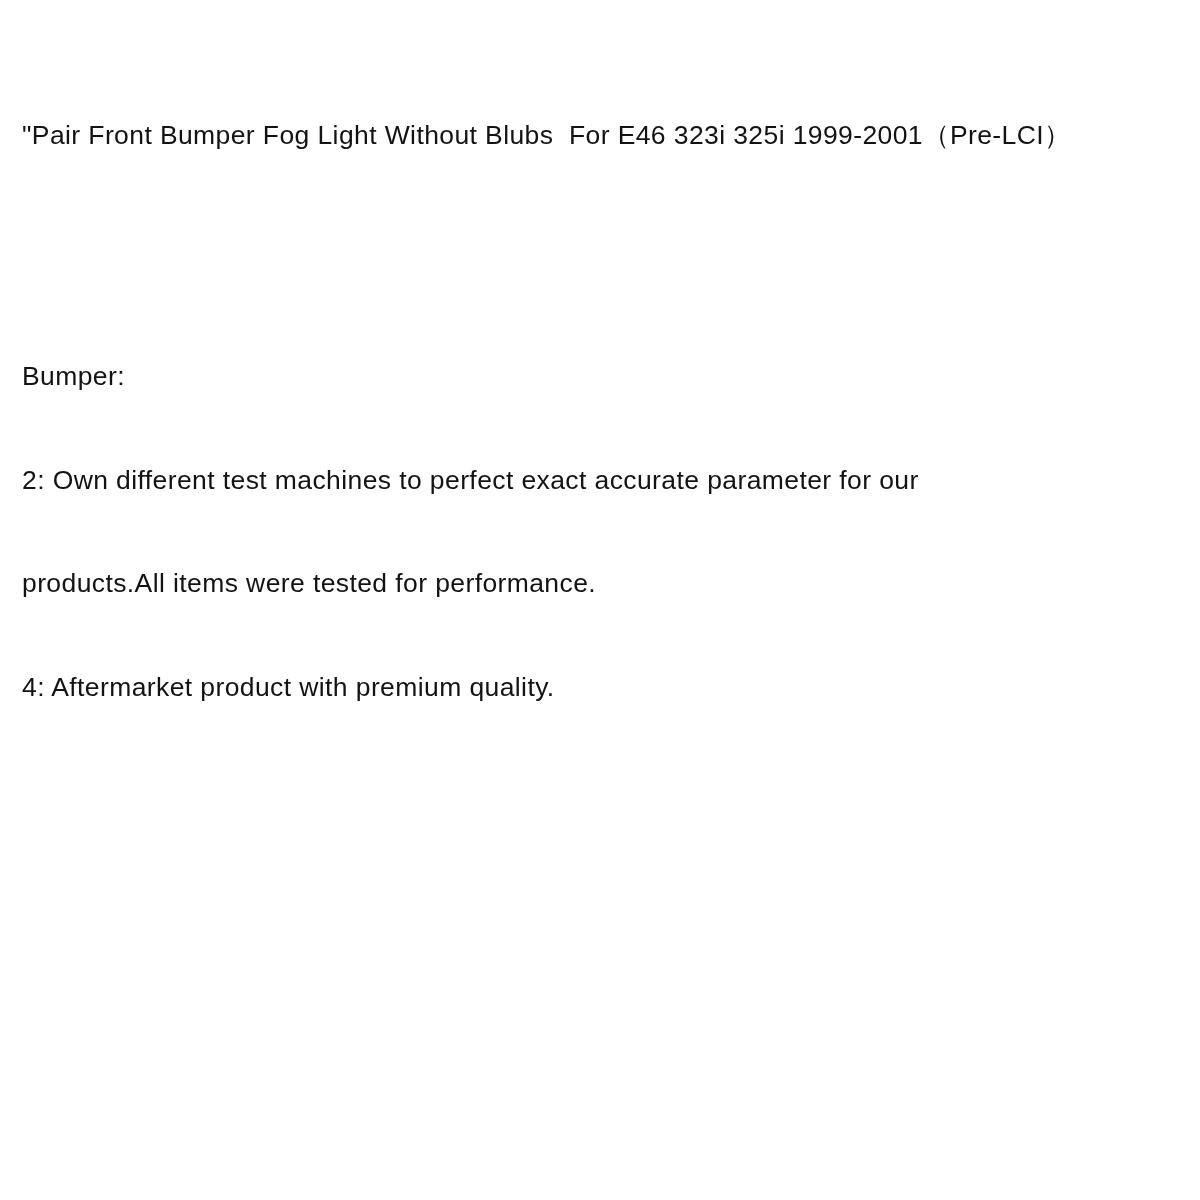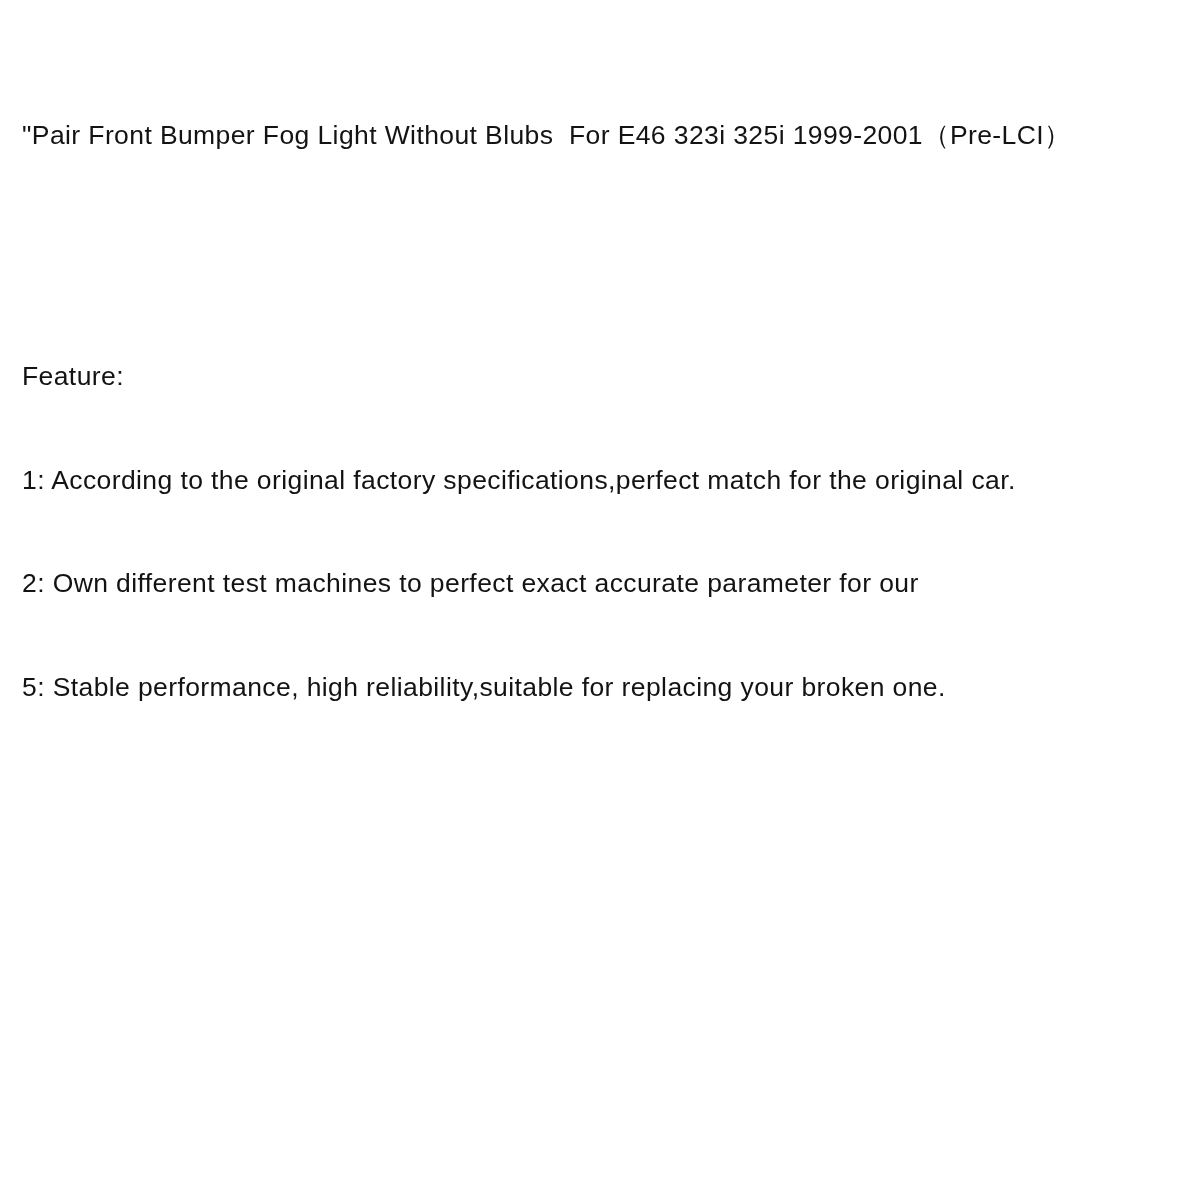--- a/index.html
+++ b/index.html
@@ -36,24 +36,24 @@
   }
 </style>
 </head>
 <body>
 
 <div class="doc">
 
   <div class="title-line">"Pair Front Bumper Fog Light Without Blubs  For E46 323i 325i 1999-2001（Pre-LCI）</div>
 
   <div class="section">
-    <div class="line">Feature:</div>
-    <div class="line">1: According to the original factory specifications,perfect match for the original car.</div>
+    <div class="line">Bumper:</div>
     <div class="line">2: Own different test machines to perfect exact accurate parameter for our</div>
-    <div class="line">5: Stable performance, high reliability,suitable for replacing your broken one.</div>
+    <div class="line">products.All items were tested for performance.</div>
+    <div class="line">4: Aftermarket product with premium quality.</div>
   </div>
 
   
 
   
 
   
 
   
 

